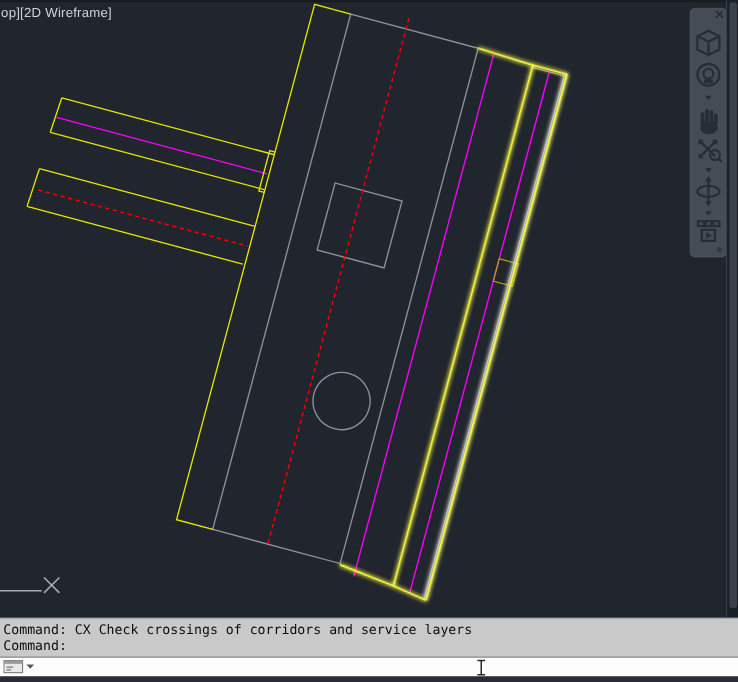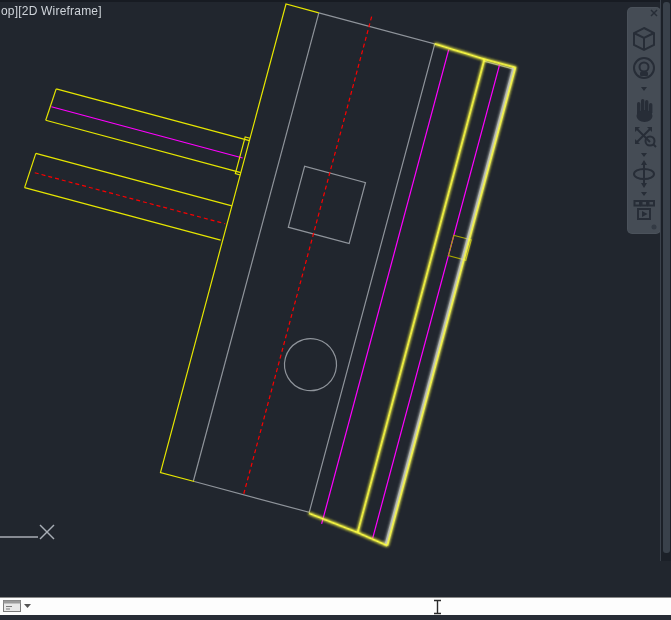--- a/index.html
+++ b/index.html
@@ -191,20 +191,22 @@
         <polygon class="nv-fill" points="14,203 14,209 19.5,206"></polygon>
       </g>
       <circle cx="26" cy="219" r="2.5" fill="#333a44"></circle>
     </svg>
   </div>
 
   <div class="scrollbar">
     <div class="thumb"></div>
   </div>
 
+  <div class="cmd-history"><span>Command: CX Check crossings of corridors and service layers</span>
+<span>Command:</span></div>
 
   <div class="cmd-input">
     <svg class="cmd-icon" width="30" height="14" viewBox="0 0 30 14">
       <rect x="0.5" y="0.5" width="17" height="11" fill="#e8e8e8" stroke="#7a7a7a" stroke-width="1"></rect>
       <rect x="0.5" y="0.5" width="17" height="3" fill="#9a9a9a" stroke="none"></rect>
       <line x1="3" y1="6.5" x2="9" y2="6.5" stroke="#7a7a7a" stroke-width="1"></line>
       <line x1="3" y1="9" x2="7" y2="9" stroke="#7a7a7a" stroke-width="1"></line>
       <polygon points="21,4 28,4 24.5,8" fill="#555"></polygon>
     </svg>
     <svg class="caret-ibeam" width="16" height="16" viewBox="0 0 16 16">

